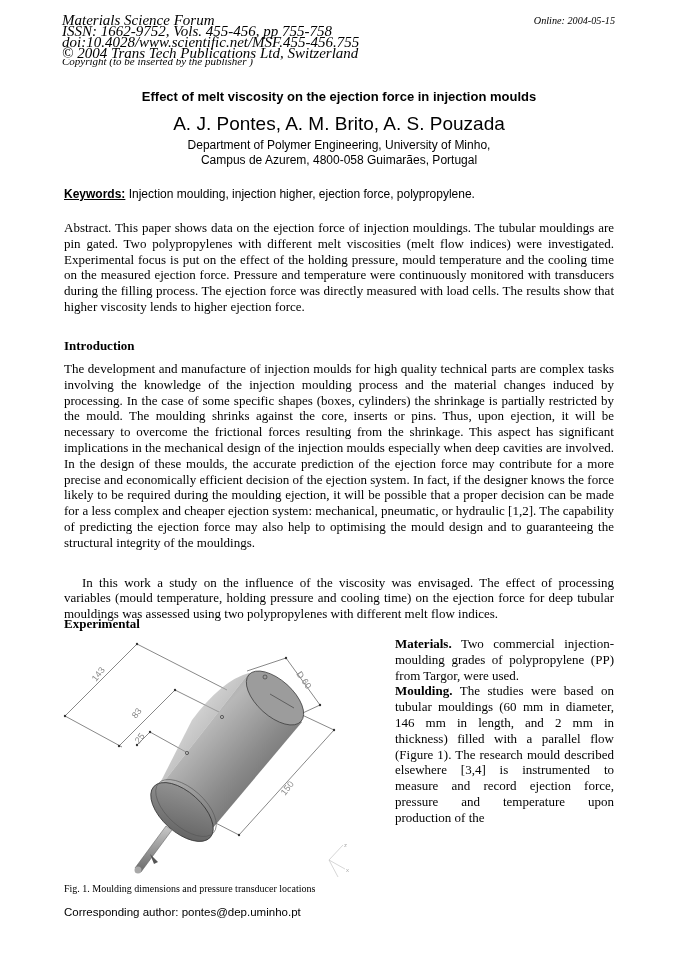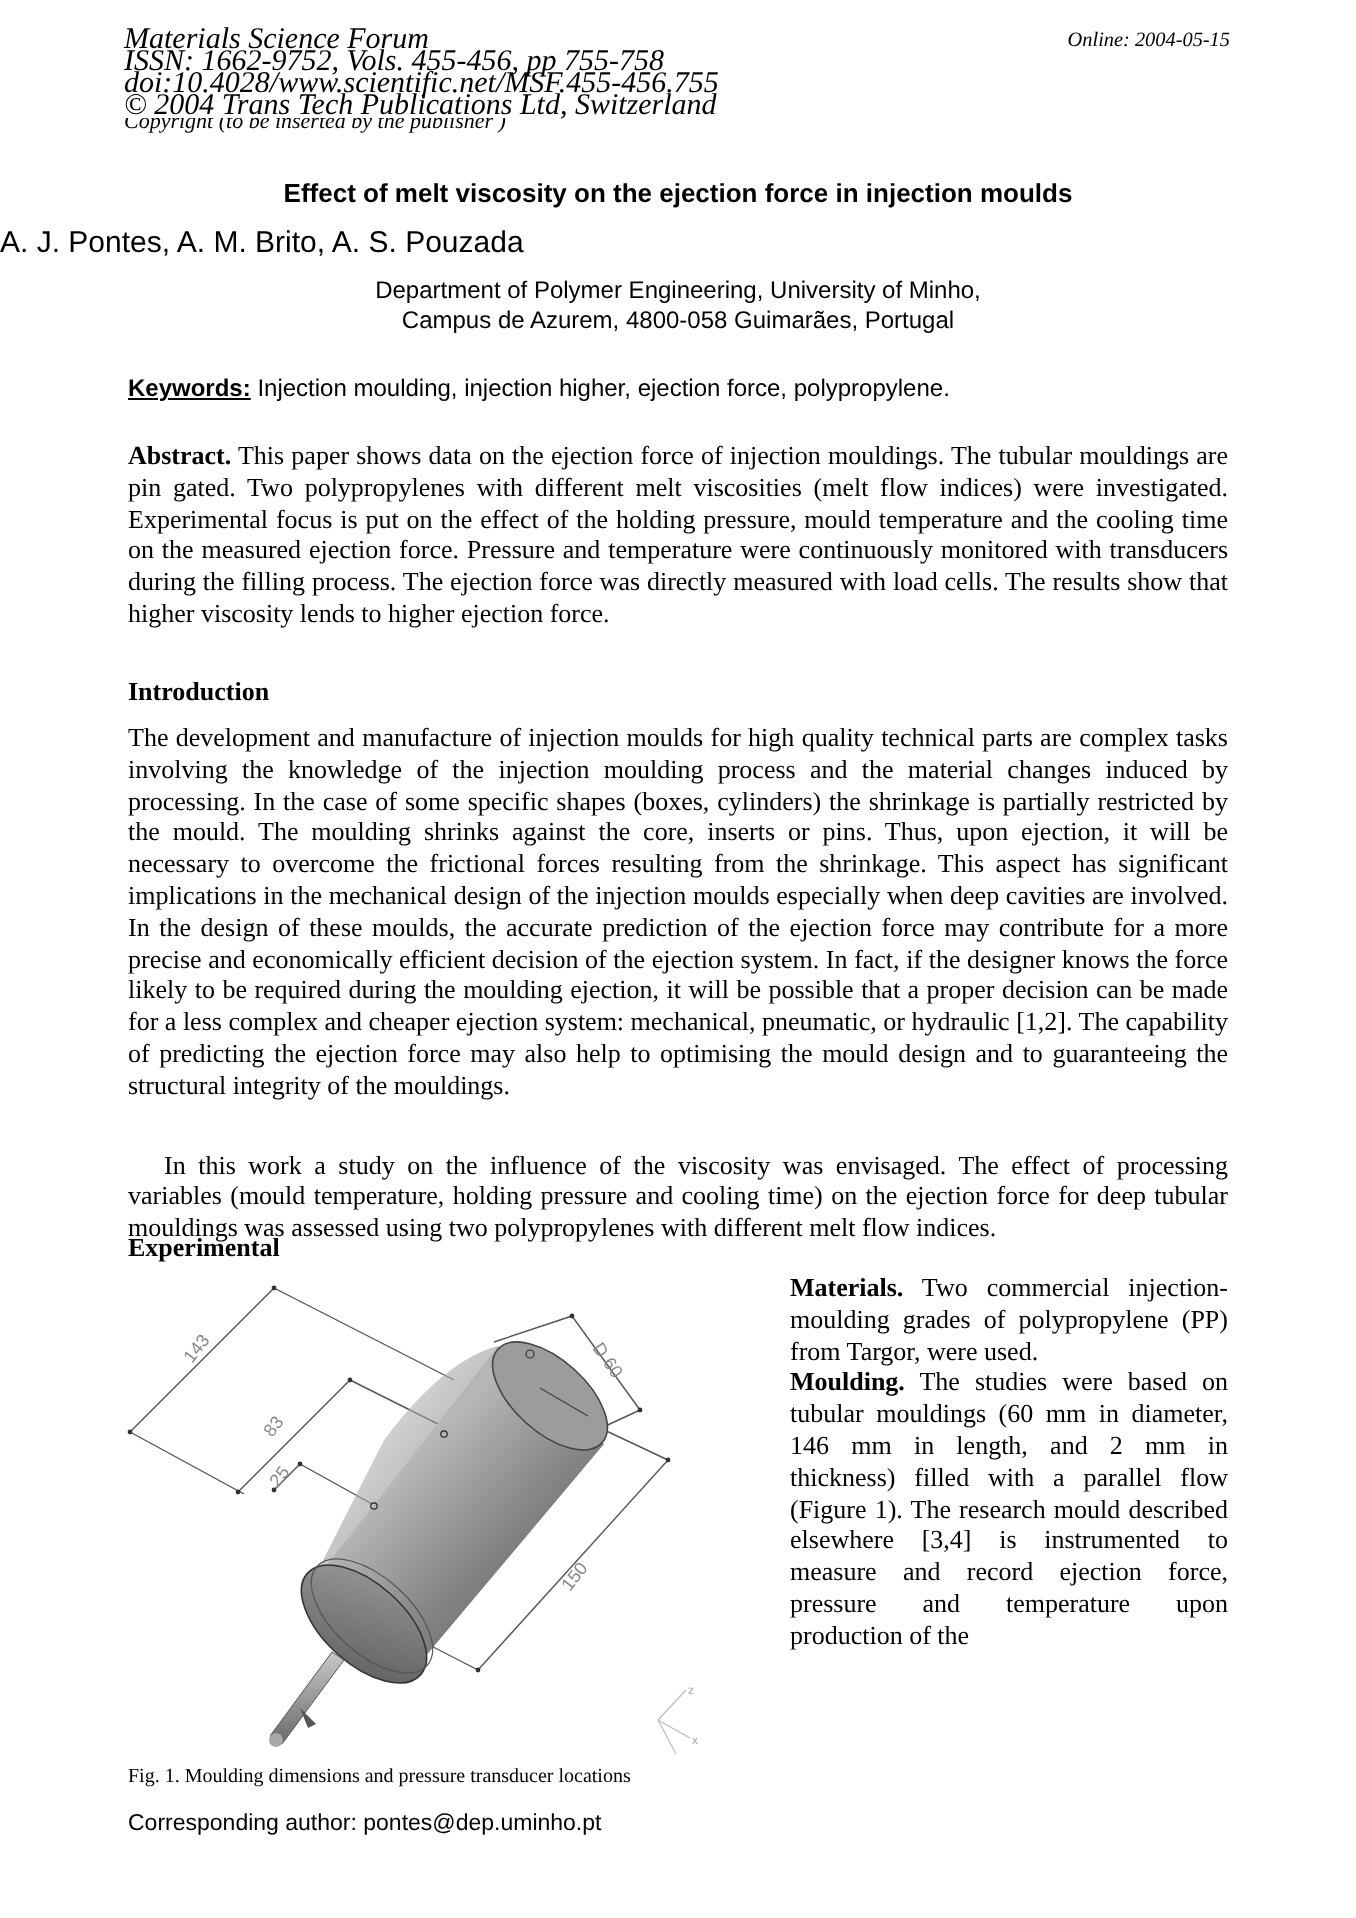--- a/index.html
+++ b/index.html
@@ -6,28 +6,28 @@
   body { width:678px; height:959px; position:relative; overflow:hidden; color:#000; }
   .serif { font-family: "Liberation Serif", "DejaVu Serif", serif; }
   .sans { font-family: "Liberation Sans", "DejaVu Sans", sans-serif; }
 
   .hdr { position:absolute; left:62px; top:15px; font-style:italic; font-size:15px; line-height:11px; }
   .hdr-right { position:absolute; right:63px; top:15px; font-style:italic; font-size:10.2px; line-height:11px;text-align:right; }
   .copyright-ghost { position:absolute; left:62px; top:59px; width:280px; height:8px; overflow:hidden; font-style:italic; font-size:11px; line-height:11px; }
   .copyright-ghost span { display:block; margin-top:-3px; }
 
   .title { position:absolute; left:0; width:678px; top:89px; text-align:center; font-weight:bold; font-size:13px; }
-  .authors { position:absolute; left:0; width:678px; top:113px; font-size:15px; }
+  .authors { position:absolute; left:0; width:678px; top:113px; text-align:center; font-size:19px; }
   .affil { position:absolute; left:0; width:678px; top:138px; text-align:center; font-size:12px; line-height:15px; }
 
   .keywords { position:absolute; left:64px; top:187px; font-size:12px; }
   .keywords .kl { font-weight:bold; text-decoration:underline; }
 
   .block { position:absolute; left:64px; width:550px; font-size:13px; line-height:15.8px; text-align:justify; }
-  .block b { font-weight:bold; }
+  .block b { font-weight:normal; }
   .abstract { top:220px; }
   .h-intro { position:absolute; left:64px; top:338px; font-weight:bold; font-size:13px; }
   .intro { top:361px; }
   .intro p { margin:0; }
   .intro p.indent { text-indent:18px;margin-top:24px; }
   .h-exp { position:absolute; left:64px; top:616px; font-weight:bold; font-size:13px; }
 
   .rightcol { position:absolute; left:395px; top:636px; width:219px; font-size:13px; line-height:15.8px; text-align:justify; }
   .rightcol p { margin:0; }
 

